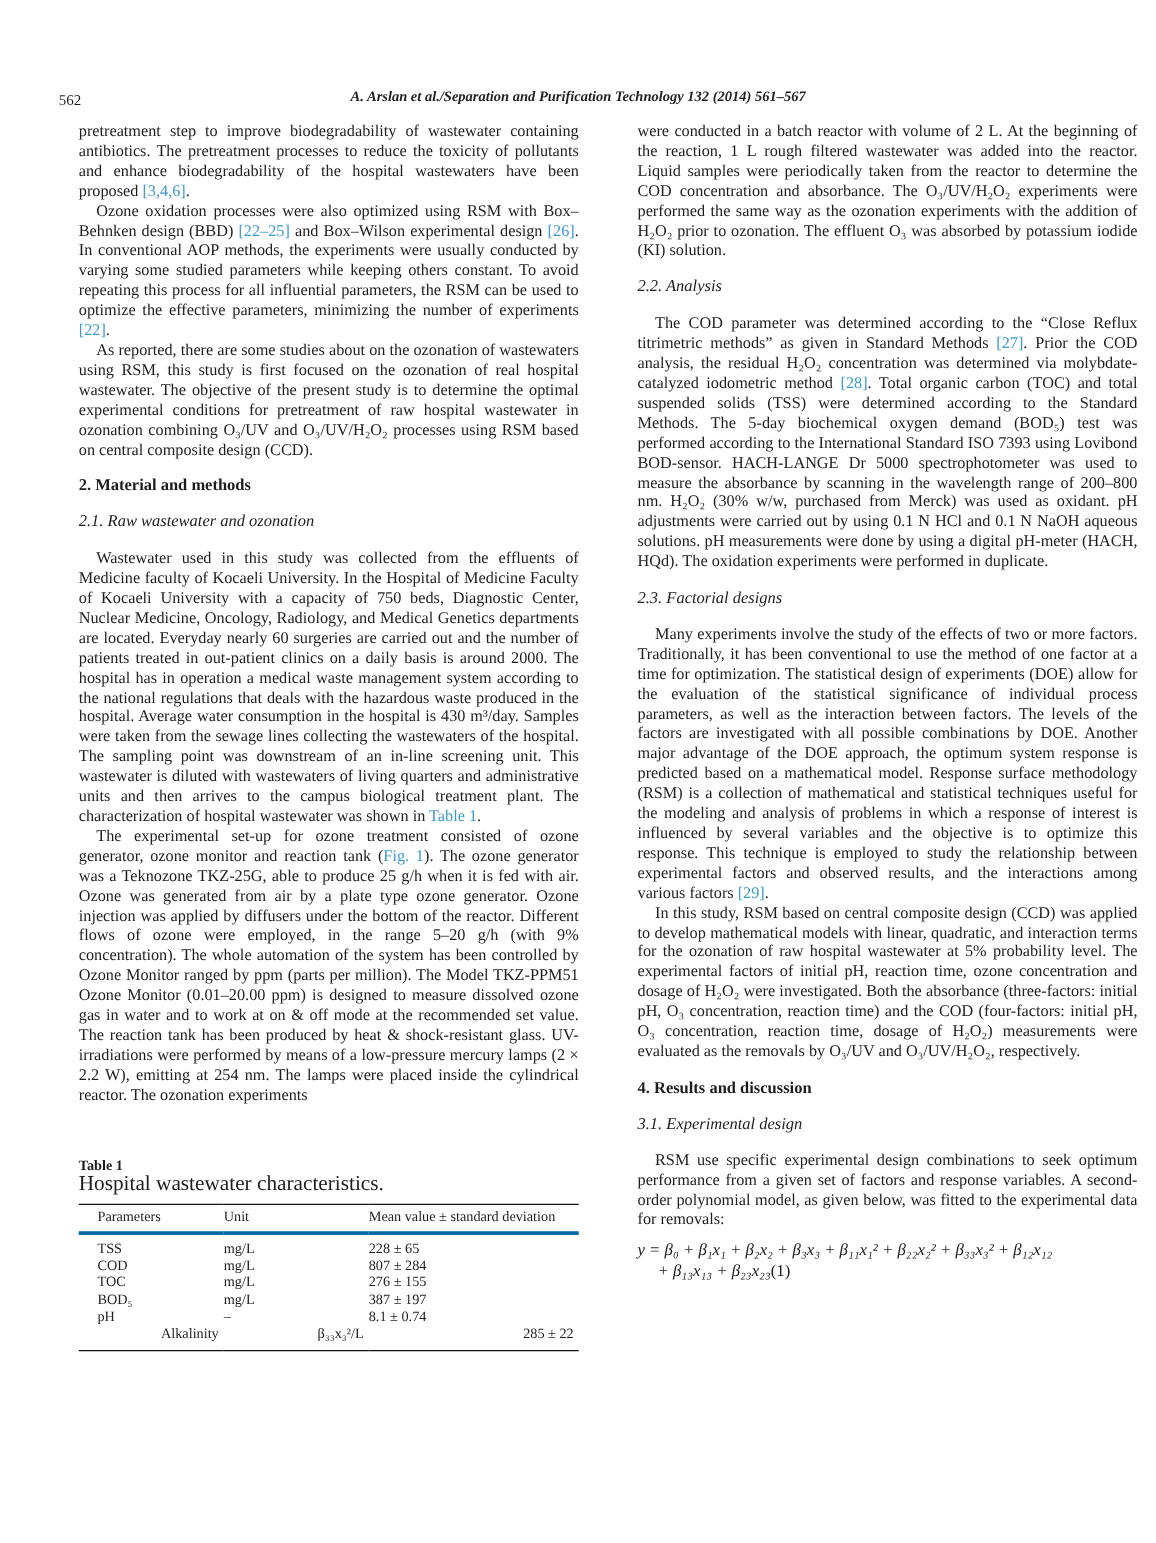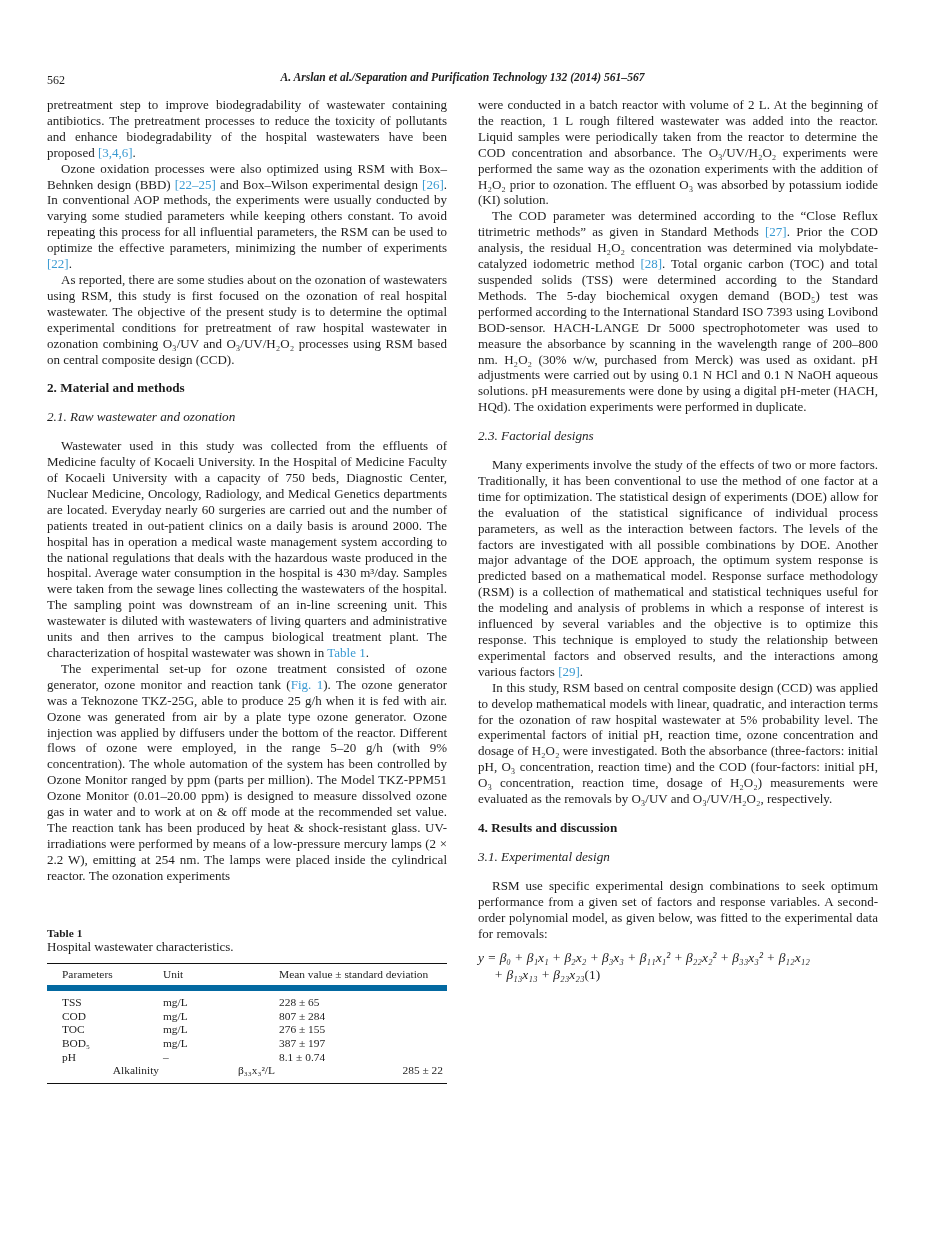--- a/index.html
+++ b/index.html
@@ -2,35 +2,35 @@
 <html><head>
 <meta charset="utf-8">
 <style>
   html,body{margin:0;padding:0;background:#ffffff;}
   .page{position:relative;width:925px;height:1234px;background:#ffffff;overflow:hidden;
         font-family:"Liberation Serif","DejaVu Serif",serif;color:#1d1d1d;}
   .header{position:absolute;top:71px;left:47px;right:47px;height:16px;}
   .page-num{position:absolute;left:0;top:2px;font-size:12px;}
   .running-title{position:absolute;left:0;right:0;top:0;text-align:center;font-style:italic;font-size:11.6px;color:#222;font-weight:bold;}
   .columns{position:absolute;top:97px;left:47px;display:flex;gap:31px;}
-  .col{width:400px;}
+  .col{width:400px;margin-left:16px;}
   p.para{margin:0;font-size:13px;line-height:15.9px;text-align:justify;}
   p.para.indent{text-indent:14px;}
   .h2{font-weight:bold;font-size:13.2px;line-height:15.9px;margin:13px 0;}
   .h3{font-style:italic;font-size:13.2px;line-height:15.9px;margin:13px 0;}
   .xref{cursor:pointer;}
   .table-block{margin-top:42px;}
   .tbl-label{font-weight:bold;font-size:11.4px;line-height:14px;}
-  .tbl-caption{font-size:13px;line-height:14px;margin-bottom:9px;}
+  .tbl-caption{font-size:17px;line-height:14px;margin-bottom:9px;}
   table.data{border-collapse:collapse;width:100%;font-size:11.4px;}
   table.data th,table.data td{font-weight:normal;text-align:left;padding:0 4px 0 0;line-height:13.6px;}
   table.data th{padding-top:4px;padding-bottom:4px;}
   table.data .c0{width:29%;padding-left:15px;}
   table.data .c1{width:29%;}
-  table.data thead tr{border-top:1.4px solid #111;border-bottom:6px solid #0369a1;}
+  table.data thead tr{border-top:1.4px solid #111;border-bottom:3px solid #0369a1;}
   table.data tbody tr.first td{padding-top:5px;}
   table.data tbody tr.last td{padding-bottom:5px;text-align:right;}
   table.data{border-bottom:1.4px solid #111;}
   .equation{margin-top:8px;font-size:13.4px;line-height:17px;}
   .eq-l1{font-style:italic;}
   .eq-l2{display:flex;padding-left:16px;}
   .eq-var{font-style:italic;}
   .eq-num{font-style:normal;}
 </style>
 </head>
@@ -91,20 +91,21 @@
                 <td class="c0">Alkalinity</td>
                 <td class="c1">β₃₃x₃²/L</td>
                 <td class="c2">285 ± 22</td>
               </tr>
             </tbody>
           </table>
         </div>
       </div>
     <div class="col">
         <p class="para"><span>were conducted in a batch reactor with volume of 2 L. At the beginning of the reaction, 1 L rough filtered wastewater was added into the reactor. Liquid samples were periodically taken from the reactor to determine the COD concentration and absorbance. The O₃/UV/H₂O₂ experiments were performed the same way as the ozonation experiments with the addition of H₂O₂ prior to ozonation. The effluent O₃ was absorbed by potassium iodide (KI) solution.</span></p>
+        <div class="h3">2.2. Analysis</div>
         <p class="para indent"><span>The COD parameter was determined according to the “Close Reflux titrimetric methods” as given in Standard Methods </span><span class="xref" style="color: rgb(58, 154, 210);">[27]</span><span>. Prior the COD analysis, the residual H₂O₂ concentration was determined via molybdate-catalyzed iodometric method </span><span class="xref" style="color: rgb(58, 154, 210);">[28]</span><span>. Total organic carbon (TOC) and total suspended solids (TSS) were determined according to the Standard Methods. The 5-day biochemical oxygen demand (BOD₅) test was performed according to the International Standard ISO 7393 using Lovibond BOD-sensor. HACH-LANGE Dr 5000 spectrophotometer was used to measure the absorbance by scanning in the wavelength range of 200–800 nm. H₂O₂ (30% w/w, purchased from Merck) was used as oxidant. pH adjustments were carried out by using 0.1 N HCl and 0.1 N NaOH aqueous solutions. pH measurements were done by using a digital pH-meter (HACH, HQd). The oxidation experiments were performed in duplicate.</span></p>
         <div class="h3">2.3. Factorial designs</div>
         <p class="para indent"><span>Many experiments involve the study of the effects of two or more factors. Traditionally, it has been conventional to use the method of one factor at a time for optimization. The statistical design of experiments (DOE) allow for the evaluation of the statistical significance of individual process parameters, as well as the interaction between factors. The levels of the factors are investigated with all possible combinations by DOE. Another major advantage of the DOE approach, the optimum system response is predicted based on a mathematical model. Response surface methodology (RSM) is a collection of mathematical and statistical techniques useful for the modeling and analysis of problems in which a response of interest is influenced by several variables and the objective is to optimize this response. This technique is employed to study the relationship between experimental factors and observed results, and the interactions among various factors </span><span class="xref" style="color: rgb(58, 154, 210);">[29]</span><span>.</span></p>
         <p class="para indent"><span>In this study, RSM based on central composite design (CCD) was applied to develop mathematical models with linear, quadratic, and interaction terms for the ozonation of raw hospital wastewater at 5% probability level. The experimental factors of initial pH, reaction time, ozone concentration and dosage of H₂O₂ were investigated. Both the absorbance (three-factors: initial pH, O₃ concentration, reaction time) and the COD (four-factors: initial pH, O₃ concentration, reaction time, dosage of H₂O₂) measurements were evaluated as the removals by O₃/UV and O₃/UV/H₂O₂, respectively.</span></p>
         <div class="h2">4. Results and discussion</div>
         <div class="h3">3.1. Experimental design</div>
         <p class="para indent"><span>RSM use specific experimental design combinations to seek optimum performance from a given set of factors and response variables. A second-order polynomial model, as given below, was fitted to the experimental data for removals:</span></p>
         <div class="equation">
           <div class="eq-l1">y = β₀ + β₁x₁ + β₂x₂ + β₃x₃ + β₁₁x₁² + β₂₂x₂² + β₃₃x₃² + β₁₂x₁₂</div>
           <div class="eq-l2">

